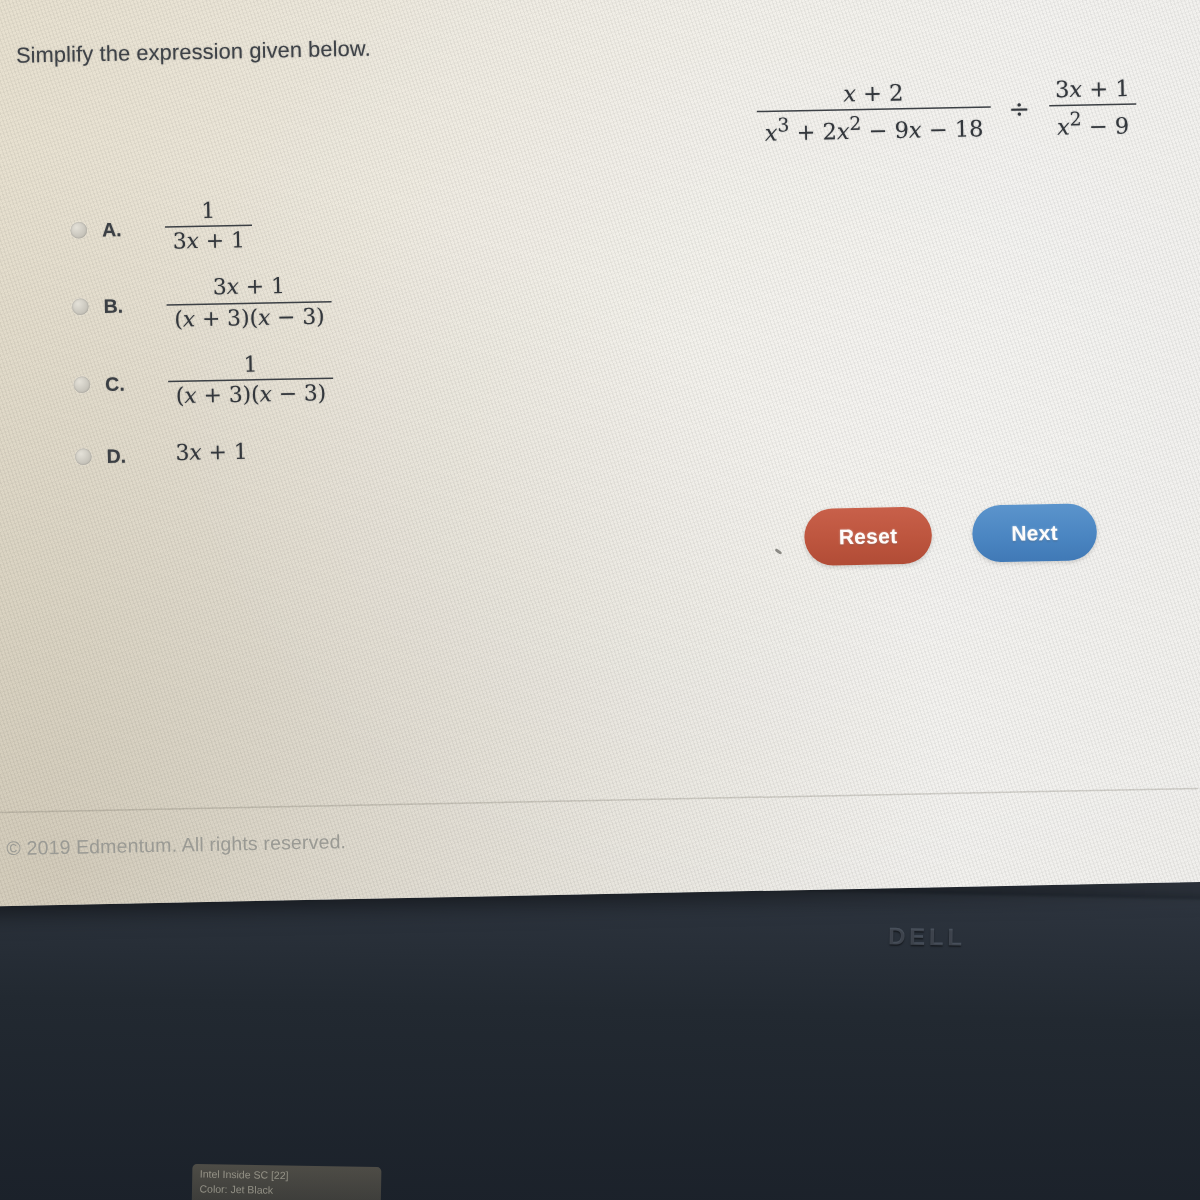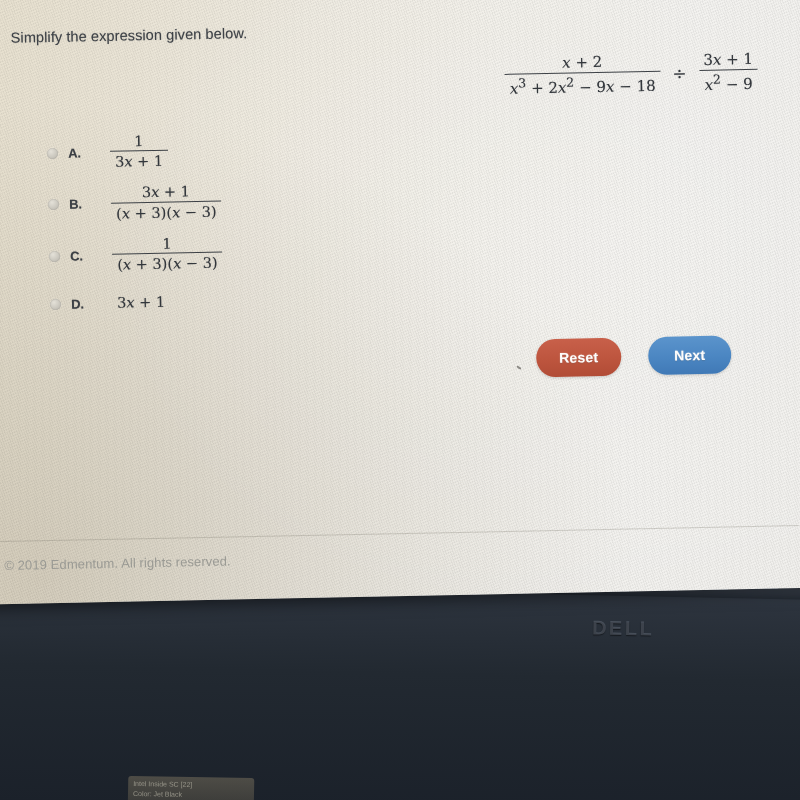--- a/index.html
+++ b/index.html
@@ -42,21 +42,21 @@
     width: 900px; height: 16px;
     background: linear-gradient(180deg, rgba(120,132,148,.42) 0%, rgba(58,66,78,.55) 60%, rgba(28,34,42,.6) 100%);
     transform: rotate(1.2deg);
     transform-origin: 0 0;
     filter: blur(0.6px);
   }
   #dell-logo {
     position: absolute;
     left: 592px; top: 617px;
     font-family: "Liberation Sans", sans-serif;
-    font-size: 20px;
+    font-size: 16px;
     font-weight: 700;
     letter-spacing: 2.5px;
     color: rgba(150,160,175,0.30);
     text-shadow: 0 1px 1px rgba(0,0,0,.45);
     transform: rotate(1deg);
     text-align: right;
   }
   #sticker {
     position: absolute;
     left: 128px; top: 777px;

